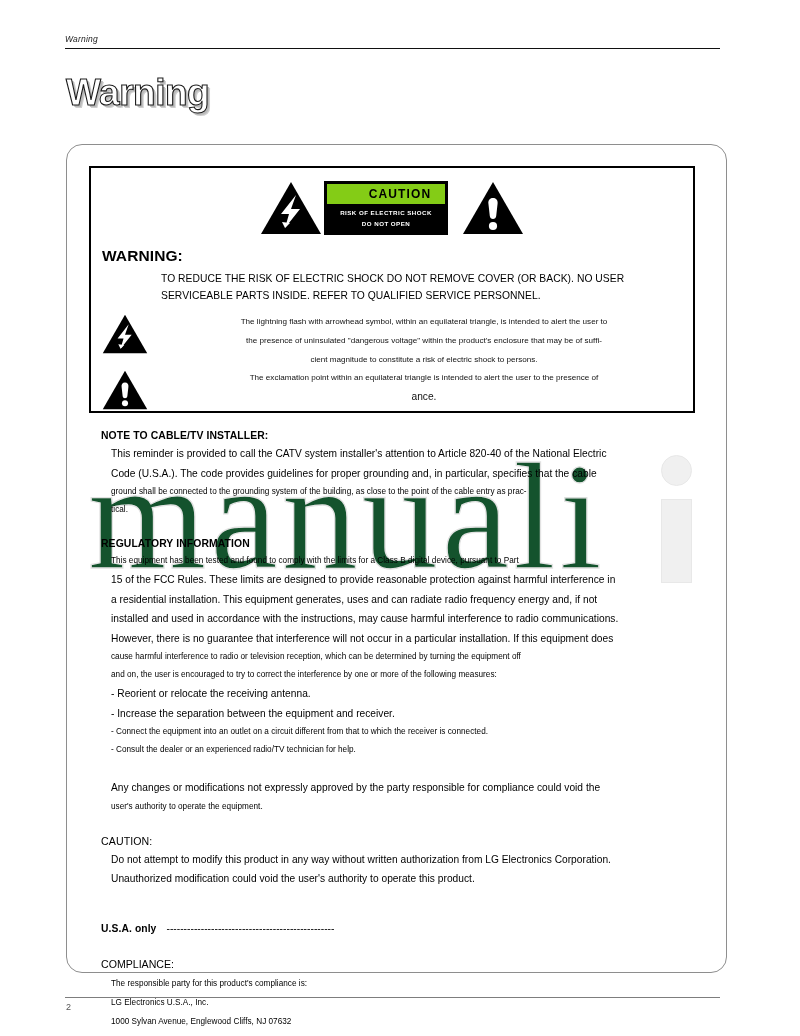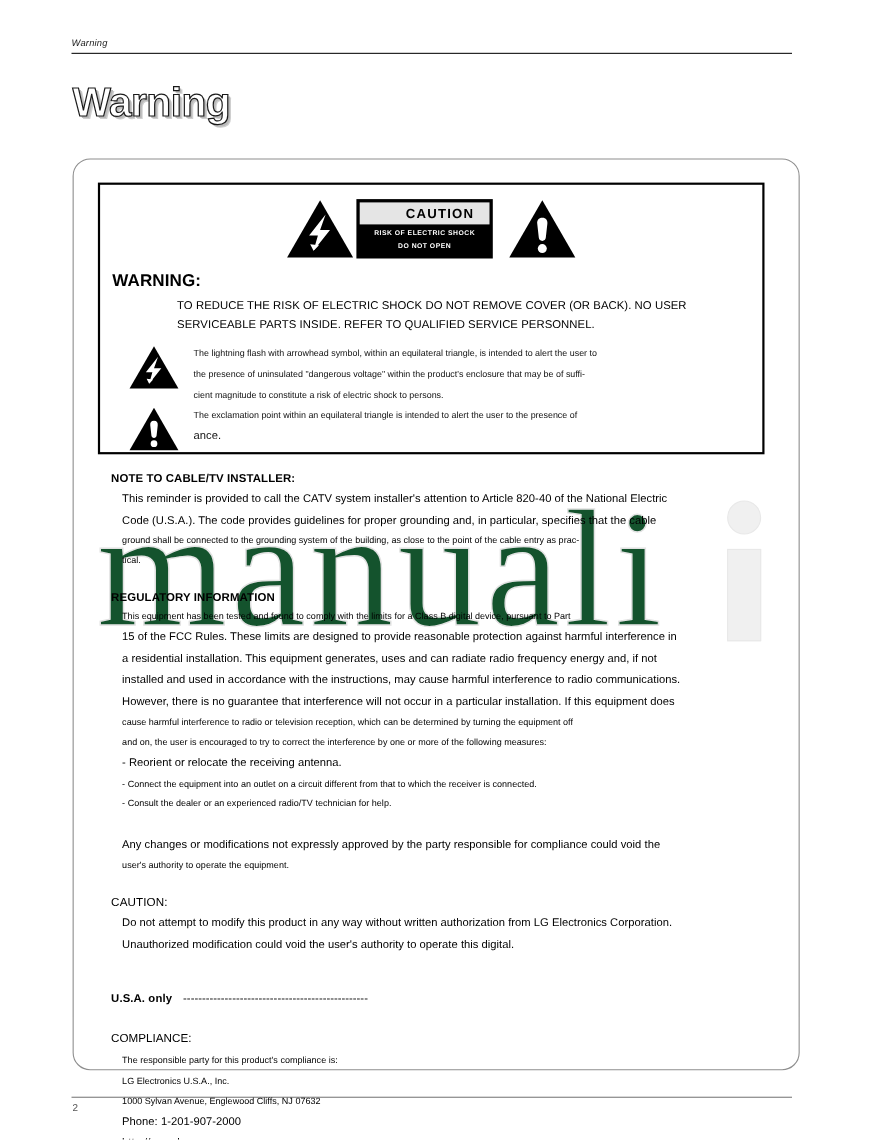--- a/index.html
+++ b/index.html
@@ -136,21 +136,21 @@
     position: absolute;
     left: 233px;
     top: 5px;
     width: 124px;
     height: 54px;
     background: #000;
     box-sizing: border-box;
     padding: 3px 3px 0 3px;
   }
   .caution-plate .cap {
-    background: #e5e5e5;
+    background: #84cc16;
     color: #000000;
     text-align: center;
     font-size: 12px;
     font-weight: bold;
     letter-spacing: 1.1px;
     line-height: 20px;
     height: 20px;
     padding-left: 28px;
   }
   .caution-plate .sub {
@@ -178,22 +178,23 @@
     left: 70px;
     top: 102px;
     width: 525px;
     font-size: 10.3px;
     line-height: 17px;
     letter-spacing: .05px;
   }
 
   .note-block {
     position: absolute;
-    left: 26px;
+    left: 11px;
     width: 585px;
+    text-align: center;
   }
   .note-block .icon {
     position: absolute;
     left: 0;
     top: 2px;
   }
   .note-block .txt {
     margin-left: 59px;
     font-size: 8.1px;
     line-height: 19px;
@@ -362,39 +363,40 @@
     <div class="sec-head">REGULATORY INFORMATION</div>
     <div class="indent">
       <div class="ln sm">This equipment has been tested and found to comply with the limits for a Class B digital device, pursuant to Part</div>
       <div class="ln">15 of the FCC Rules. These limits are designed to provide reasonable protection against harmful interference in</div>
       <div class="ln">a residential installation. This equipment generates, uses and can radiate radio frequency energy and, if not</div>
       <div class="ln">installed and used in accordance with the instructions, may cause harmful interference to radio communications.</div>
       <div class="ln">However, there is no guarantee that interference will not occur in a particular installation. If this equipment does</div>
       <div class="ln sm">cause harmful interference to radio or television reception, which can be determined by turning the equipment off</div>
       <div class="ln sm">and on, the user is encouraged to try to correct the interference by one or more of the following measures:</div>
       <div class="ln">- Reorient or relocate the receiving antenna.</div>
+      <div class="ln">- Increase the separation between the equipment and receiver.</div>
       <div class="ln sm">- Connect the equipment into an outlet on a circuit different from that to which the receiver is connected.</div>
       <div class="ln sm">- Consult the dealer or an experienced radio/TV technician for help.</div>
     </div>
   </div>
 
   <div class="gap-m"></div>
 
   <div class="indent">
     <div class="ln">Any changes or modifications not expressly approved by the party responsible for compliance could void the</div>
     <div class="ln sm">user's authority to operate the equipment.</div>
   </div>
 
   <div class="gap-m"></div>
 
   <div>
     <div class="sec-head plain">CAUTION:</div>
     <div class="indent">
       <div class="ln">Do not attempt to modify this product in any way without written authorization from LG Electronics Corporation.</div>
-      <div class="ln">Unauthorized modification could void the user's authority to operate this digital.</div>
+      <div class="ln">Unauthorized modification could void the user's authority to operate this product.</div>
     </div>
   </div>
 
   <div class="gap-l"></div>
 
   <div>
     <div>
       <span class="usa-line">U.S.A. only</span><span class="dashrule">-------------------------------------------------</span>
     </div>
     <div class="compliance-head">COMPLIANCE:</div>

